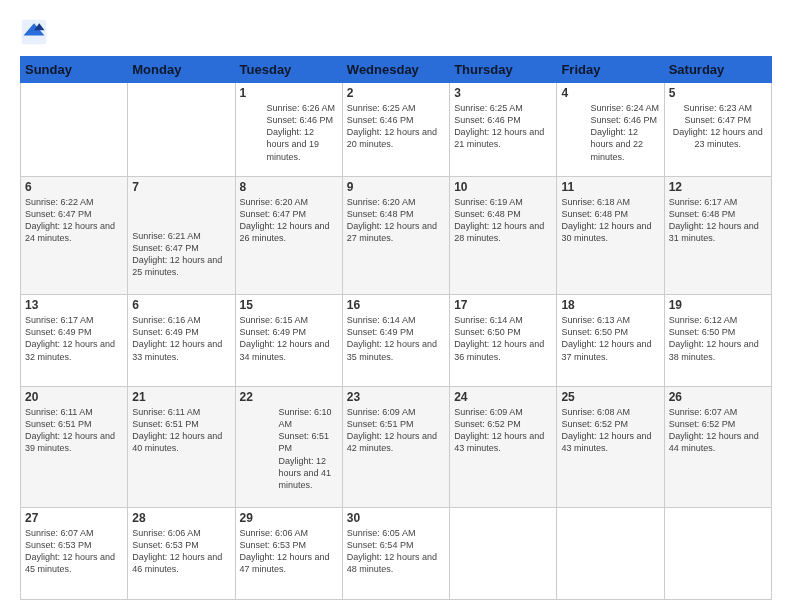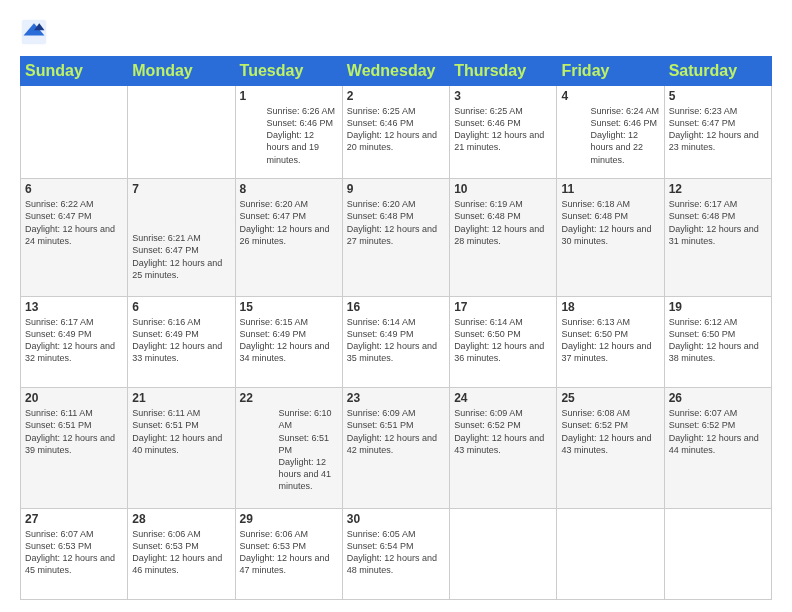--- a/index.html
+++ b/index.html
@@ -54,22 +54,22 @@
     }
     .calendar {
       flex: 1;
       border: 1px solid #ccc;
       border-collapse: collapse;
       width: 100%;
       table-layout: fixed;
     }
     .calendar th {
       background-color: #2a6dd9;
-      color: #bef264;
-      font-size: 16px;
+      color: #0f172a;
+      font-size: 13px;
       font-weight: bold;
       padding: 5px 4px;
       text-align: left;
       border: 1px solid #2a6dd9;
     }
     .calendar td {
       border: 1px solid #ccc;
       vertical-align: top;
       padding: 3px 4px;
       font-size: 9.5px;
@@ -149,21 +149,21 @@
 Daylight: 12 hours and 21 minutes.</div>
           </td>
           <td>
             <span class="day-number">4</span>
             <div class="day-info" style="white-space: pre-line; margin-left: 29px;">Sunrise: 6:24 AM
 Sunset: 6:46 PM
 Daylight: 12 hours and 22 minutes.</div>
           </td>
           <td>
             <span class="day-number">5</span>
-            <div class="day-info" style="white-space: pre-line;">Sunrise: 6:23 AM
+            <div class="day-info" style="white-space: pre-line; text-align: center;">Sunrise: 6:23 AM
 Sunset: 6:47 PM
 Daylight: 12 hours and 23 minutes.</div>
           </td>
         </tr>
         <tr class="row-alt">
           <td>
             <span class="day-number">6</span>
             <div class="day-info" style="white-space: pre-line;">Sunrise: 6:22 AM
 Sunset: 6:47 PM
 Daylight: 12 hours and 24 minutes.</div>

